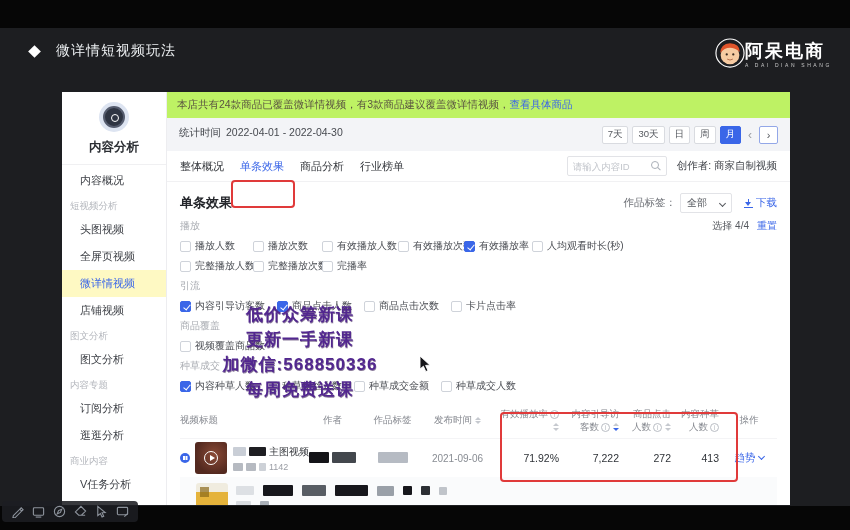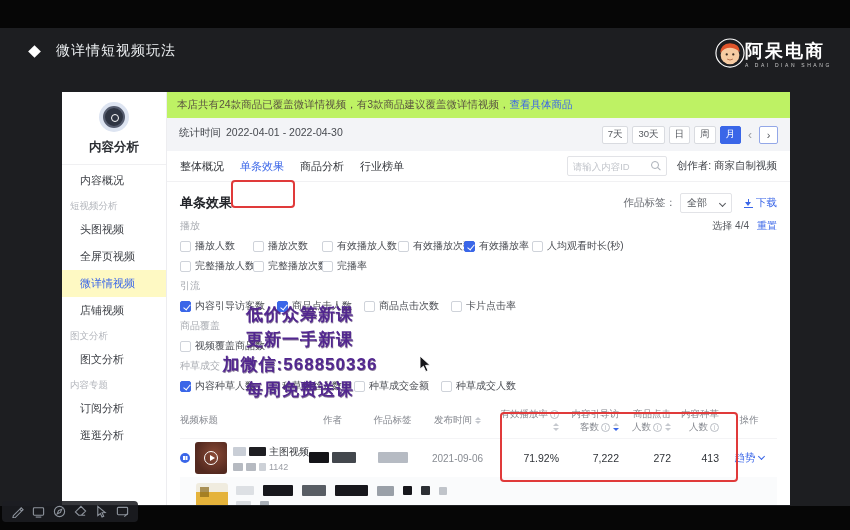--- a/index.html
+++ b/index.html
@@ -165,20 +165,22 @@
       <div class="sb-section">短视频分析</div>
       <div class="sb-item">头图视频</div>
       <div class="sb-item">全屏页视频</div>
       <div class="sb-item active">微详情视频</div>
       <div class="sb-item">店铺视频</div>
       <div class="sb-section">图文分析</div>
       <div class="sb-item">图文分析</div>
       <div class="sb-section">内容专题</div>
       <div class="sb-item">订阅分析</div>
       <div class="sb-item">逛逛分析</div>
+      <div class="sb-section">商业内容</div>
+      <div class="sb-item">V任务分析</div>
     </div>
 
     <div class="main">
 
       <div class="banner"><span>本店共有24款商品已覆盖微详情视频，有3款商品建议覆盖微详情视频，</span><span class="link">查看具体商品</span></div>
 
       <div class="stats-row">
         <span class="stats-label">统计时间</span>
         <span>2022-04-01 - 2022-04-30</span>
         <span class="ranges">

